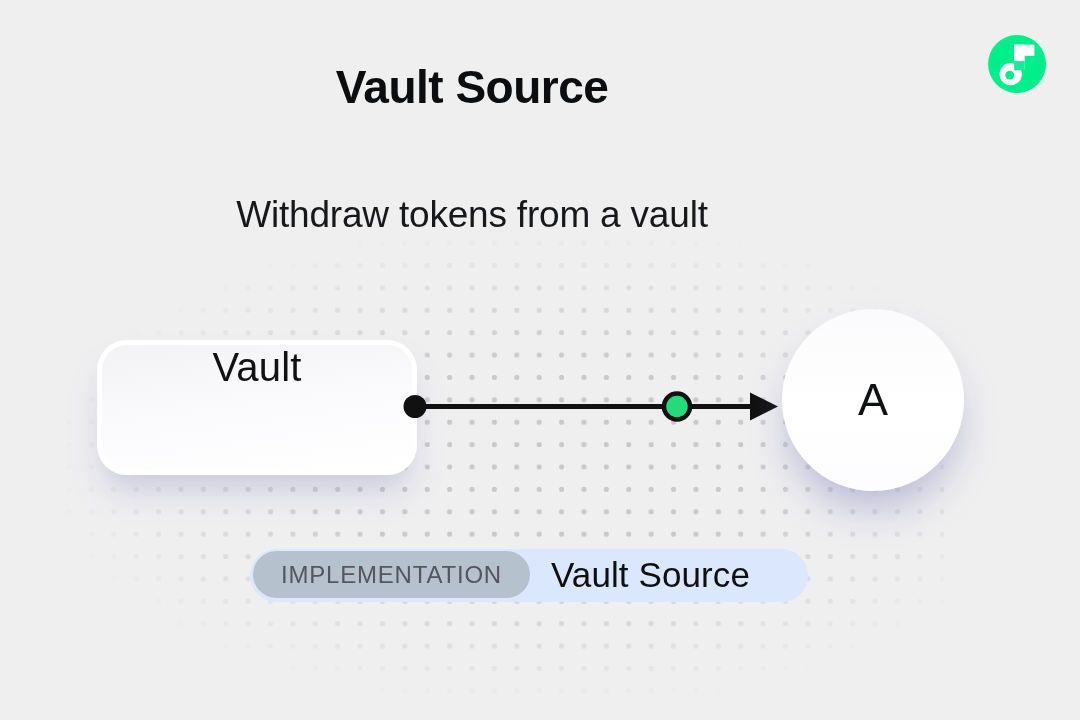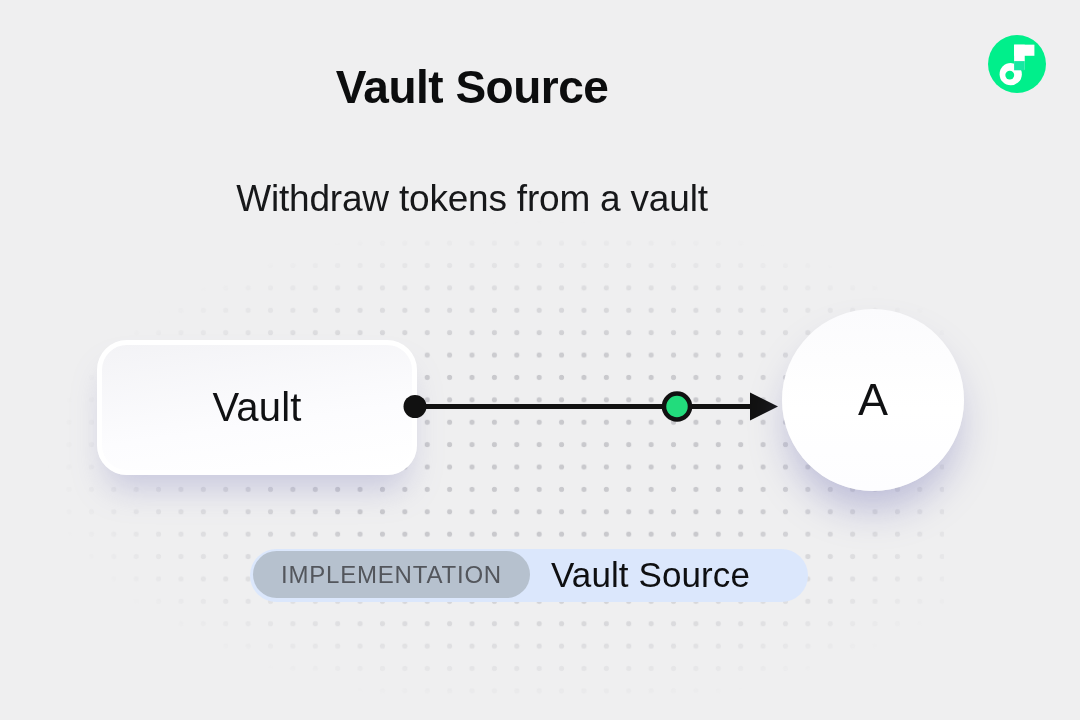--- a/index.html
+++ b/index.html
@@ -23,33 +23,33 @@
 
   .logo { position: absolute; left: 988px; top: 35px; width: 58px; height: 58px; }
 
   .title {
     position: absolute; left: 0; right: 0; top: 60px; margin: 0;
     text-align: center;
     font-size: 46px; font-weight: 700; letter-spacing: -0.5px;
     color: #0c0d0e;
   }
   .subtitle {
-    position: absolute; left: 0; right: 0; top: 178px; margin: 0;
+    position: absolute; left: 0; right: 0; top: 178px; margin: 16px;
     text-align: center;
     font-size: 37px; font-weight: 400; letter-spacing: -0.2px;
     color: #17181a;
   }
 
   .vault-node {
     position: absolute; left: 97px; top: 340px;
     width: 320px; height: 135px; box-sizing: border-box;
     border: 5px solid #ffffff; border-radius: 30px;
     background: linear-gradient(172deg, #f3f3f6 0%, #fcfcfe 60%, #ffffff 100%);
     box-shadow: 0 22px 32px -8px rgba(132,132,188,0.35);
-    display: flex; align-items: center; justify-content: center;
+    display: flex; align-items: flex-start; justify-content: center;
     font-size: 40px; color: #101113; letter-spacing: 0.2px;
   }
 
   .account-node {
     position: absolute; left: 782px; top: 309px;
     width: 182px; height: 182px; border-radius: 50%;
     background: linear-gradient(180deg, #fbfbfd 0%, #ffffff 55%, #fdfdff 100%);
     box-shadow: 0 24px 38px -6px rgba(126,126,186,0.45);
     display: flex; align-items: center; justify-content: center;
     font-size: 45px; color: #101113;

